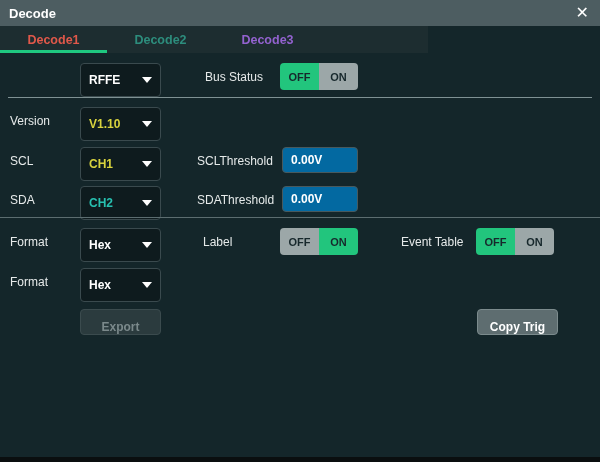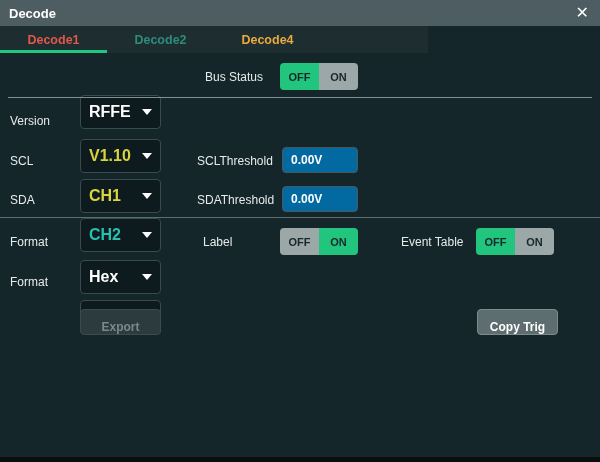--- a/index.html
+++ b/index.html
@@ -25,21 +25,21 @@
   }
   .tab.active::after {
     content:""; position:absolute; left:0; bottom:0; width:100%; height:3px;
     background:#1fc880;
   }
   .lbl { position:absolute; color:#e6eaea; font-size:12px; display:flex; align-items:center; height:27px; }
   .dropdown {
     position:absolute; width:81px; height:27px;
     background:#0e1b1e; border:1px solid #3a4a4e; border-radius:4px;
     display:flex; align-items:center; justify-content:space-between;
-    padding:16px 8px; font-size:16px; font-weight:bold;margin-top:32px;
+    padding:16px 8px; font-size:12px; font-weight:bold;
   }
   .caret {
     width:0; height:0;
     border-left:5px solid transparent; border-right:5px solid transparent;
     border-top:6px solid #ffffff;
   }
   .inputbox {
     position:absolute; width:76px; height:26px;
     background:#0369a1; border:1px solid #48595d; border-radius:4px;
     display:flex; align-items:center; padding:0 8px;
@@ -77,21 +77,21 @@
   </div>
 
   <div class="tabbar">
     <div class="tab active">
       <span style="color: rgb(224, 88, 74);">Decode1</span>
     </div>
     <div class="tab">
       <span style="color: rgb(45, 141, 125);">Decode2</span>
     </div>
     <div class="tab">
-      <span style="color: rgb(232, 169, 61);">Decode4</span>
+      <span style="color: rgb(147, 98, 207);">Decode3</span>
     </div>
   </div>
 
   <div class="dropdown" style="left:80px; top:63px;">
     <span style="color: rgb(255, 255, 255);">RFFE</span>
     <span class="caret"></span>
   </div>
   <span class="lbl" style="left:205px; top:63px;">Bus Status</span>
   <div class="toggle" style="left:280px; top:63px;">
     <span class="tg-half active">OFF</span>

